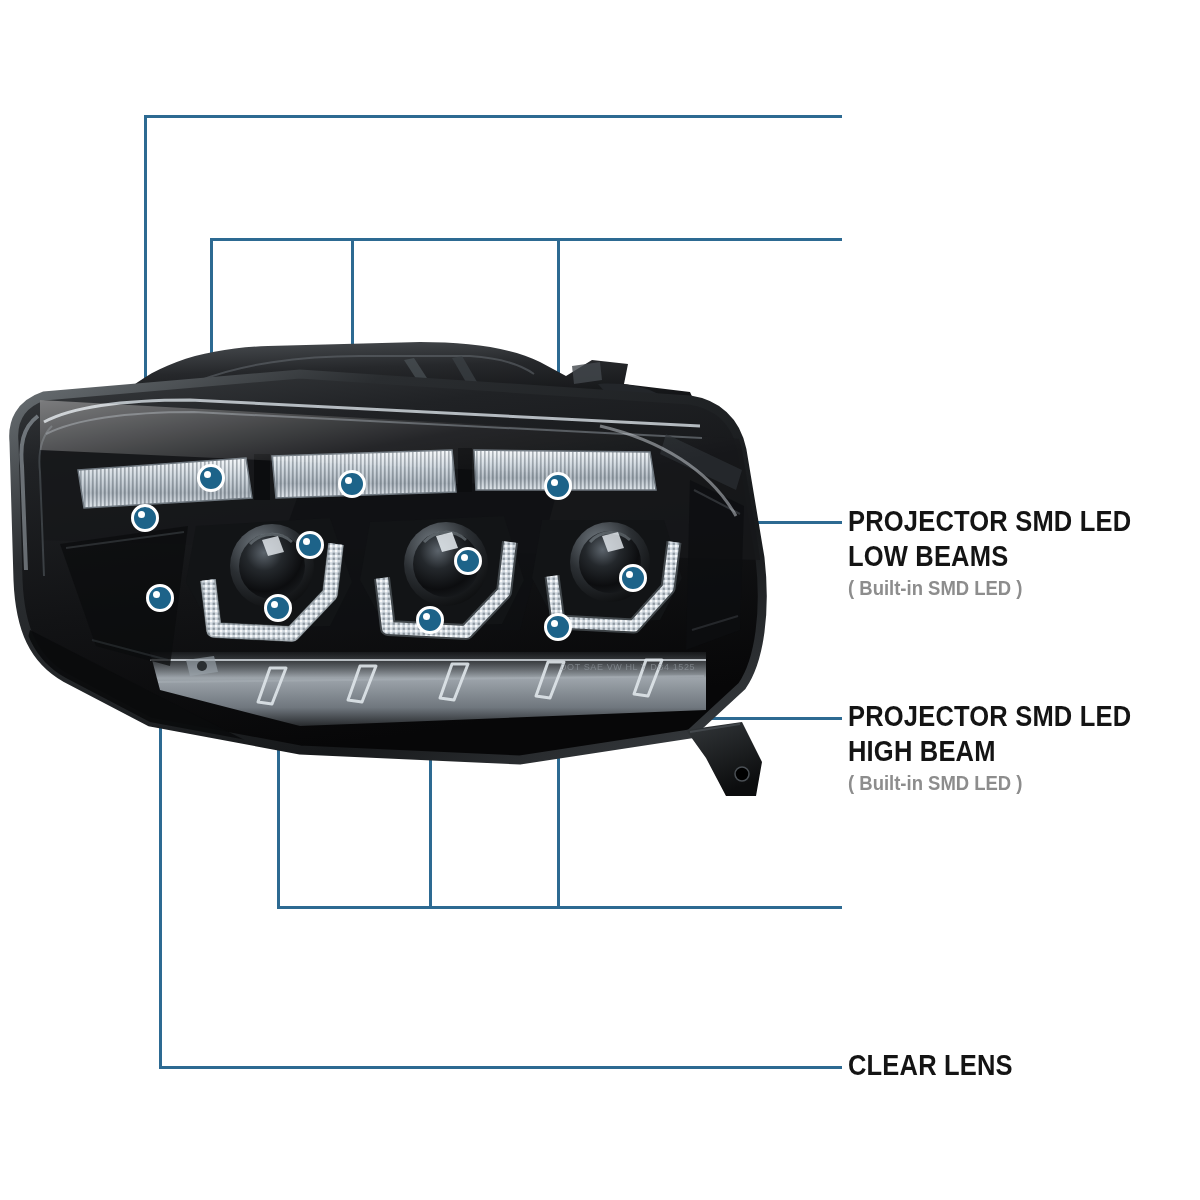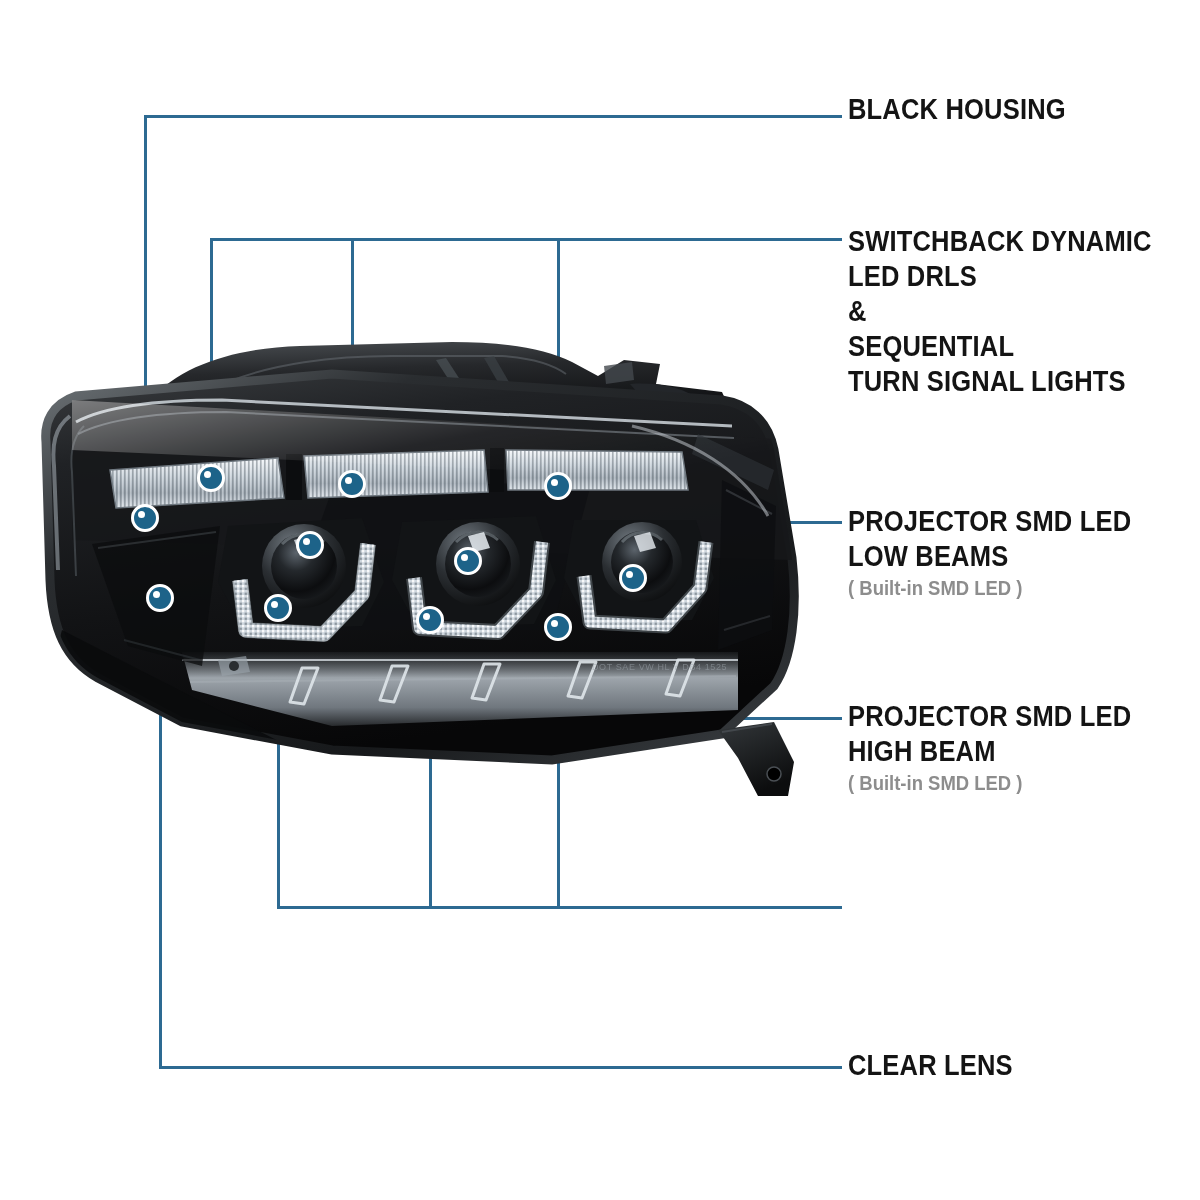--- a/index.html
+++ b/index.html
@@ -32,21 +32,21 @@
     transform:scaleX(.88); transform-origin:left center;
   }
   .label .sub {
     font-family:"Liberation Sans Narrow","Liberation Sans", sans-serif;
     font-weight:700; font-size:21px; line-height:27px;
     color:#8d8d8d; white-space:nowrap;
     transform:scaleX(.88); transform-origin:left center;
   }
 
   
-  #lamp { position:absolute; left:0; top:330; width:830px; height:500px; z-index:20;padding-left:32px; }
+  #lamp { position:absolute; left:0; top:330; width:830px; height:500px; z-index:20; }
   #lamp svg { display:block; }
 </style>
 </head>
 <body>
 
 <div id="stage">
 
   <div id="lamp" style="top:330px">
   <svg width="830" height="500" viewBox="0 0 830 500" xmlns="http://www.w3.org/2000/svg">
     <defs>
@@ -284,31 +284,21 @@
   <div class="dot" style="left:454px; top:547px;"></div>
 
   <div class="dot" style="left:619px; top:564px;"></div>
 
   <div class="dot" style="left:264px; top:594px;"></div>
   <div class="dot" style="left:416px; top:606px;"></div>
   <div class="dot" style="left:544px; top:613px;"></div>
 
   <div class="dot" style="left:146px; top:584px;"></div>
 
-  <div class="label" style="left:848px; top:92px;">
-    <div class="ln">BLACK HOUSING</div>
-  </div>
-
-  <div class="label" style="left:848px; top:224px;">
-    <div class="ln">SWITCHBACK DYNAMIC</div>
-    <div class="ln">LED DRLS</div>
-    <div class="ln">&amp;</div>
-    <div class="ln">SEQUENTIAL</div>
-    <div class="ln">TURN SIGNAL LIGHTS</div>
-  </div>
+
 
   <div class="label" style="left:848px; top:504px;">
     <div class="ln">PROJECTOR SMD LED</div>
     <div class="ln">LOW BEAMS</div>
     <div class="sub">( Built-in SMD LED )</div>
   </div>
 
   <div class="label" style="left:848px; top:699px;">
     <div class="ln">PROJECTOR SMD LED</div>
     <div class="ln">HIGH BEAM</div>

